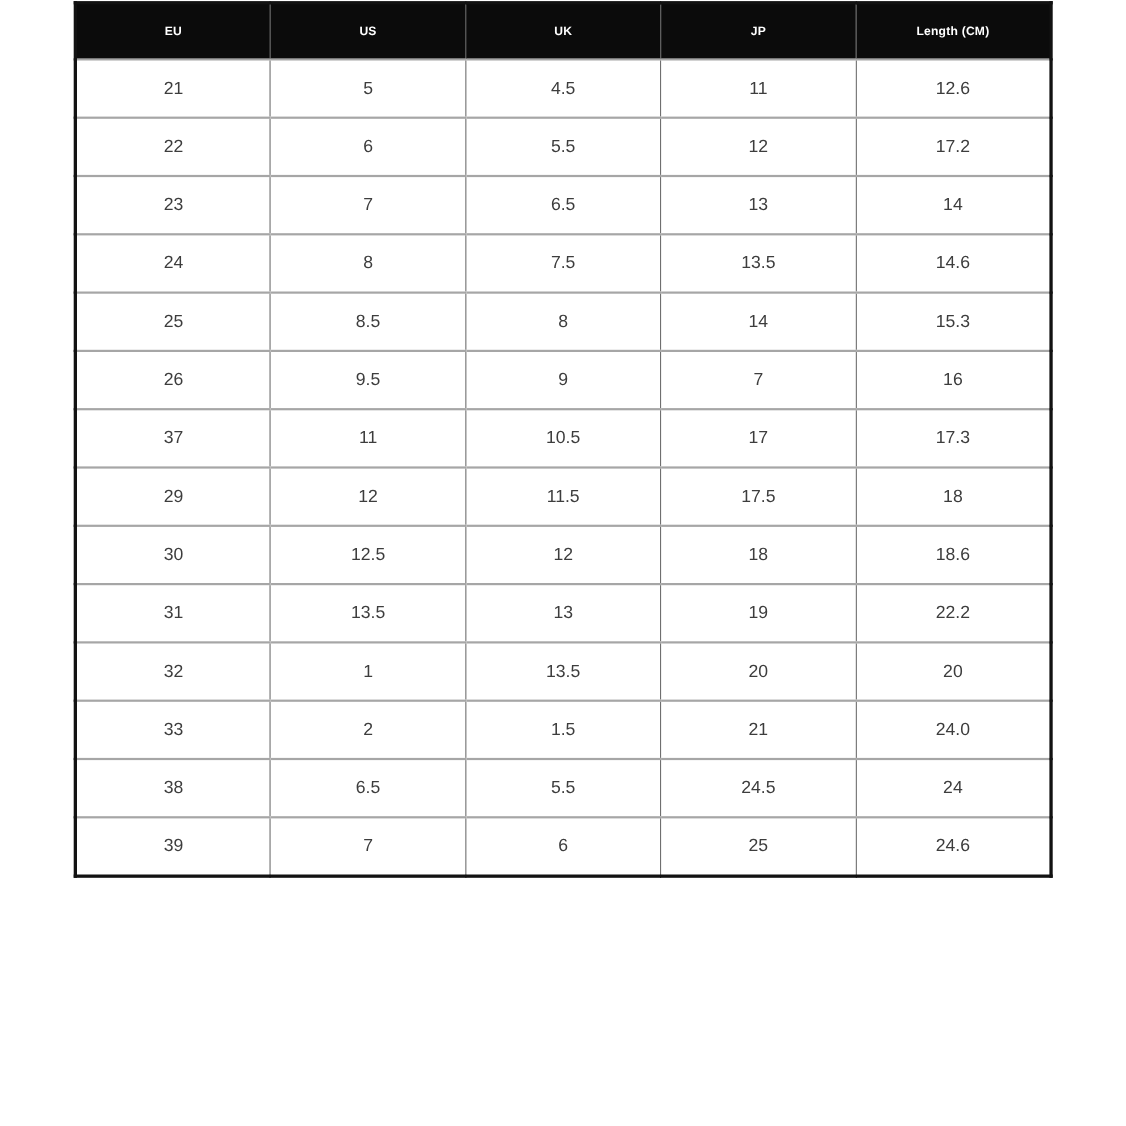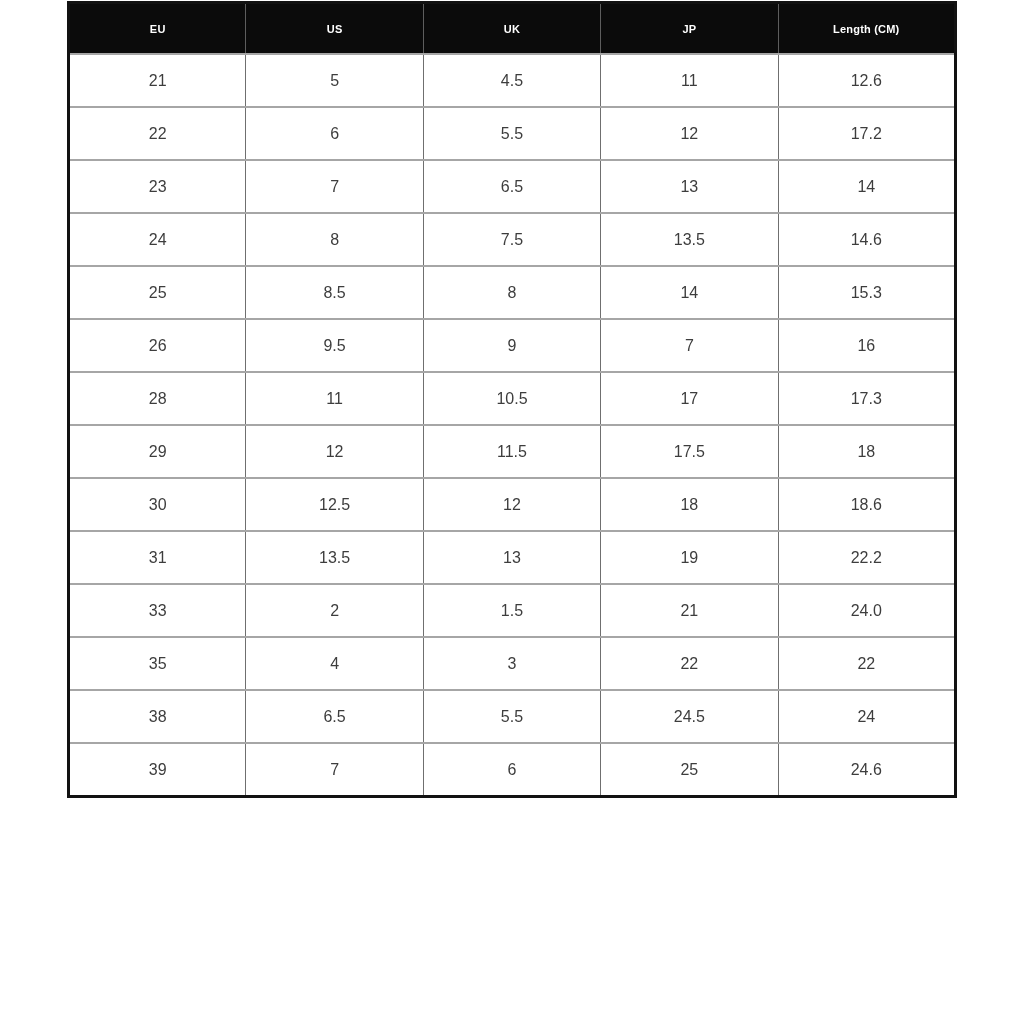--- a/index.html
+++ b/index.html
@@ -110,21 +110,21 @@
             <td>15.3</td>
           </tr>
           <tr>
             <td>26</td>
             <td>9.5</td>
             <td>9</td>
             <td>7</td>
             <td>16</td>
           </tr>
           <tr>
-            <td>28</td>
+            <td>37</td>
             <td>11</td>
             <td>10.5</td>
             <td>17</td>
             <td>17.3</td>
           </tr>
           <tr>
             <td>29</td>
             <td>12</td>
             <td>11.5</td>
             <td>17.5</td>
@@ -138,32 +138,32 @@
             <td>18.6</td>
           </tr>
           <tr>
             <td>31</td>
             <td>13.5</td>
             <td>13</td>
             <td>19</td>
             <td>22.2</td>
           </tr>
           <tr>
+            <td>32</td>
+            <td>1</td>
+            <td>13.5</td>
+            <td>20</td>
+            <td>20</td>
+          </tr>
+          <tr>
             <td>33</td>
             <td>2</td>
             <td>1.5</td>
             <td>21</td>
             <td>24.0</td>
-          </tr>
-          <tr>
-            <td>35</td>
-            <td>4</td>
-            <td>3</td>
-            <td>22</td>
-            <td>22</td>
           </tr>
           <tr>
             <td>38</td>
             <td>6.5</td>
             <td>5.5</td>
             <td>24.5</td>
             <td>24</td>
           </tr>
           <tr>
             <td>39</td>

